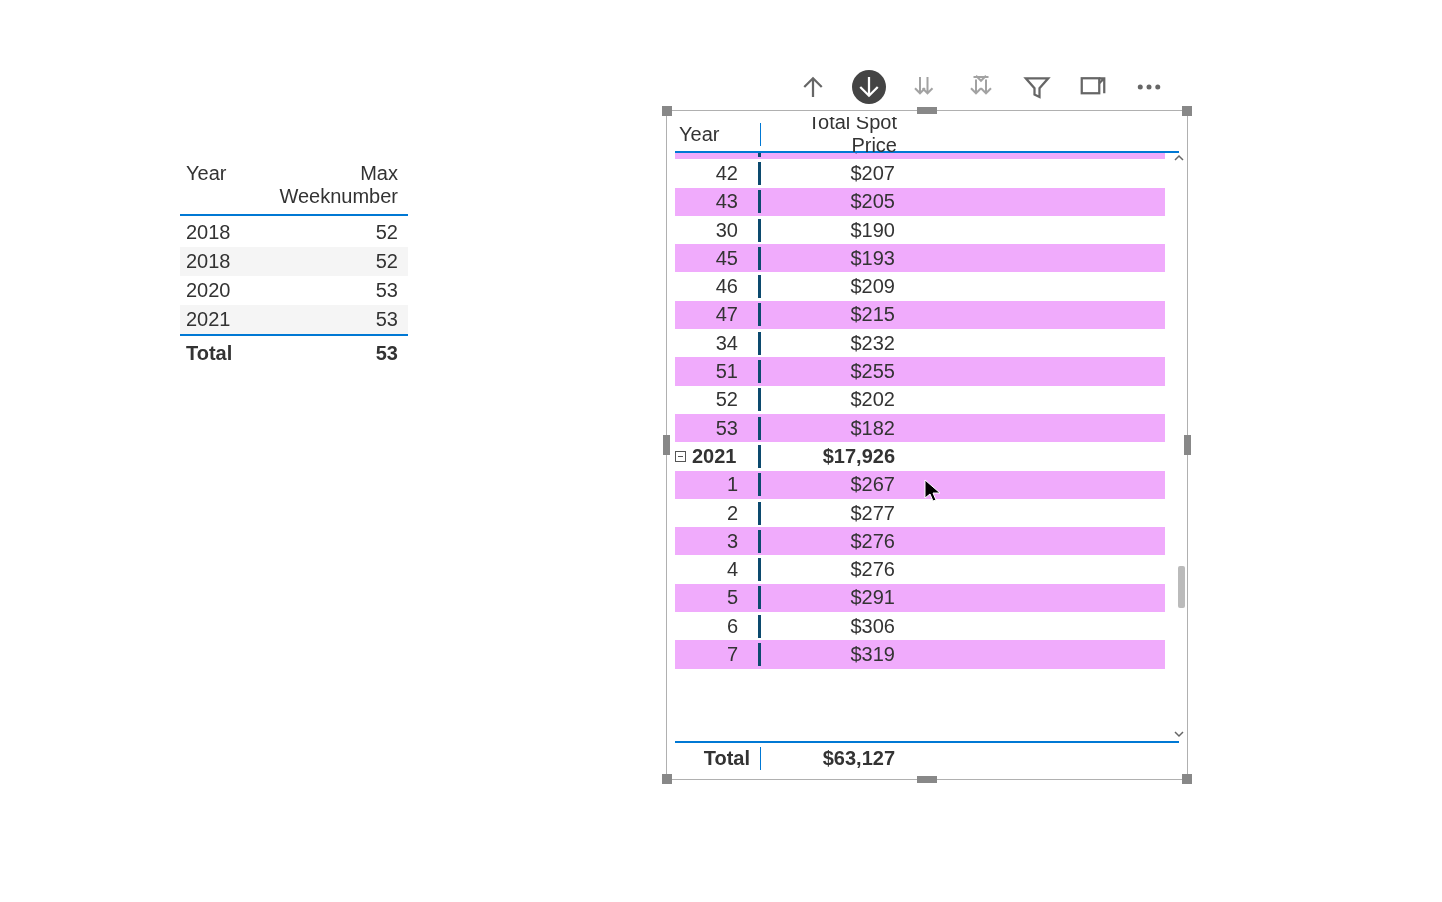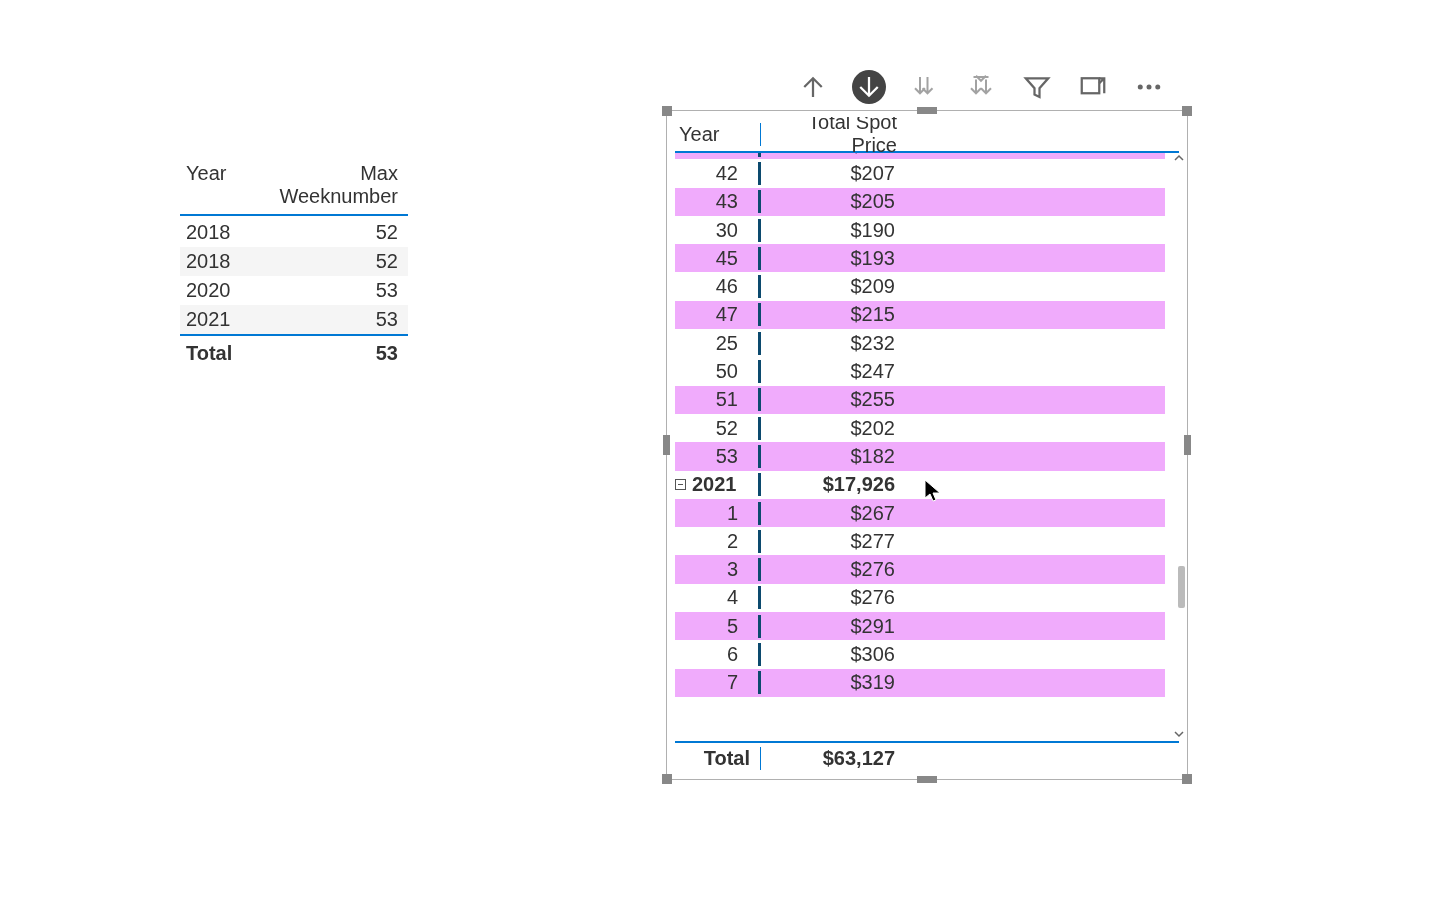--- a/index.html
+++ b/index.html
@@ -362,26 +362,22 @@
           </div>
           <div class="mrow">
             <div class="mc-year">46</div>
             <div class="mc-val">$209</div>
           </div>
           <div class="mrow striped">
             <div class="mc-year">47</div>
             <div class="mc-val">$215</div>
           </div>
           <div class="mrow">
-            <div class="mc-year">25</div>
+            <div class="mc-year">34</div>
             <div class="mc-val">$232</div>
-          </div>
-          <div class="mrow">
-            <div class="mc-year">50</div>
-            <div class="mc-val">$247</div>
           </div>
           <div class="mrow striped">
             <div class="mc-year">51</div>
             <div class="mc-val">$255</div>
           </div>
           <div class="mrow">
             <div class="mc-year">52</div>
             <div class="mc-val">$202</div>
           </div>
           <div class="mrow striped">

